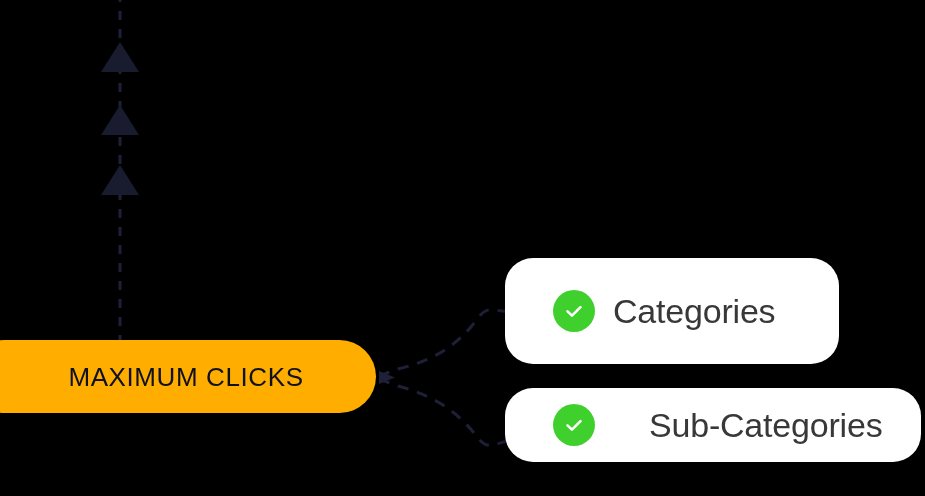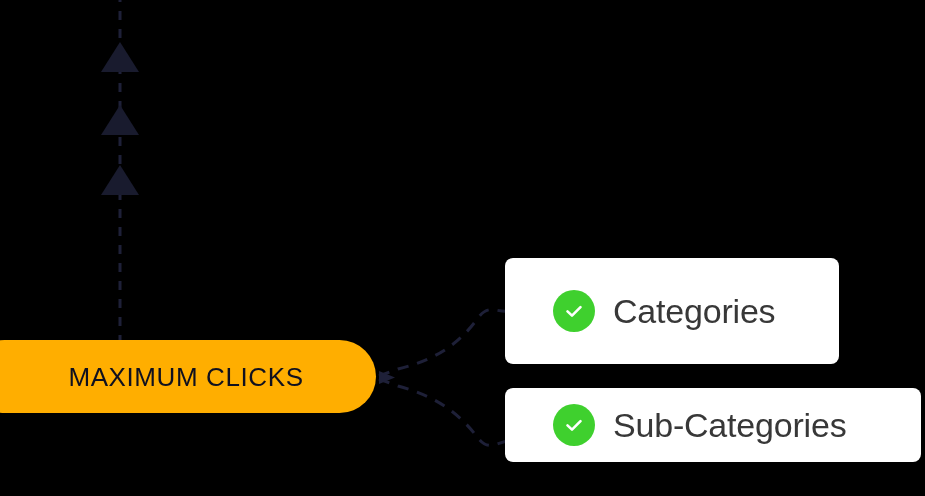--- a/index.html
+++ b/index.html
@@ -52,38 +52,39 @@
     font-weight: 400;
     letter-spacing: 0.6px;
     white-space: nowrap;
     line-height: 1;
   }
 
   
   .card {
     position: absolute;
     background: #ffffff;
-    border-radius: 8px;
+    border-radius: 28px;
     display: flex;
     align-items: center;
     box-sizing: border-box;
     padding-left: 48px;
     box-shadow: 0 4px 18px rgba(0,0,0,0.35);
   }
   .card-categories {
     left: 505px;
     top: 258px;
     width: 334px;
     height: 106px;
   }
   .card-subcategories {
     left: 505px;
     top: 388px;
     width: 416px;
     height: 74px;
+    gap: 36px;
   }
 
   .check-badge {
     width: 42px;
     height: 42px;
     border-radius: 50%;
     background: #3FD02E;
     display: flex;
     align-items: center;
     justify-content: center;

